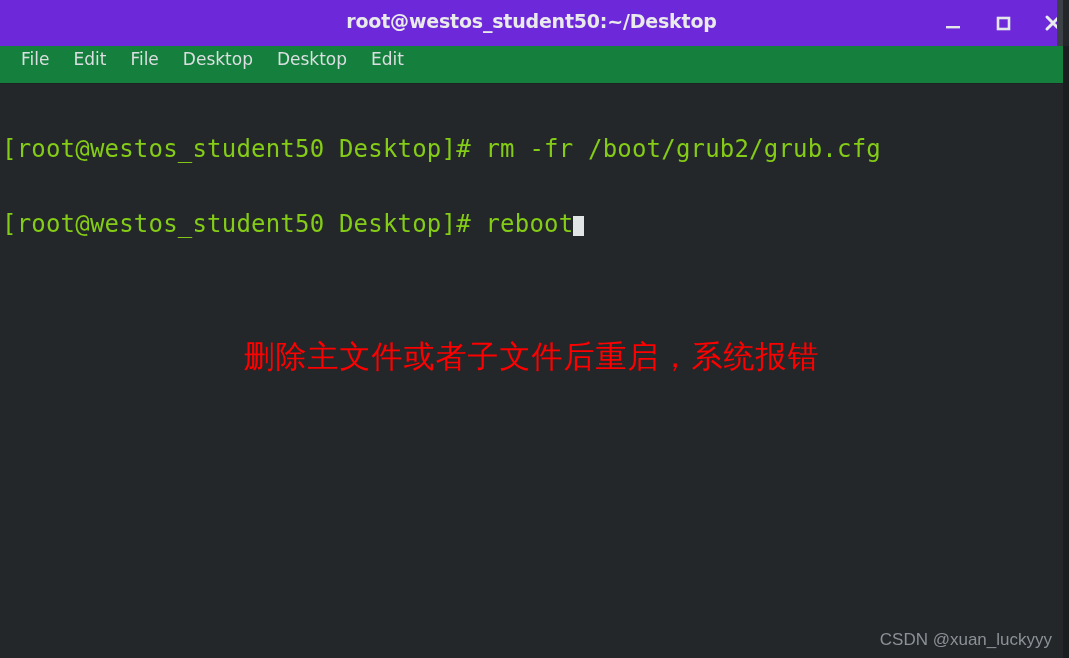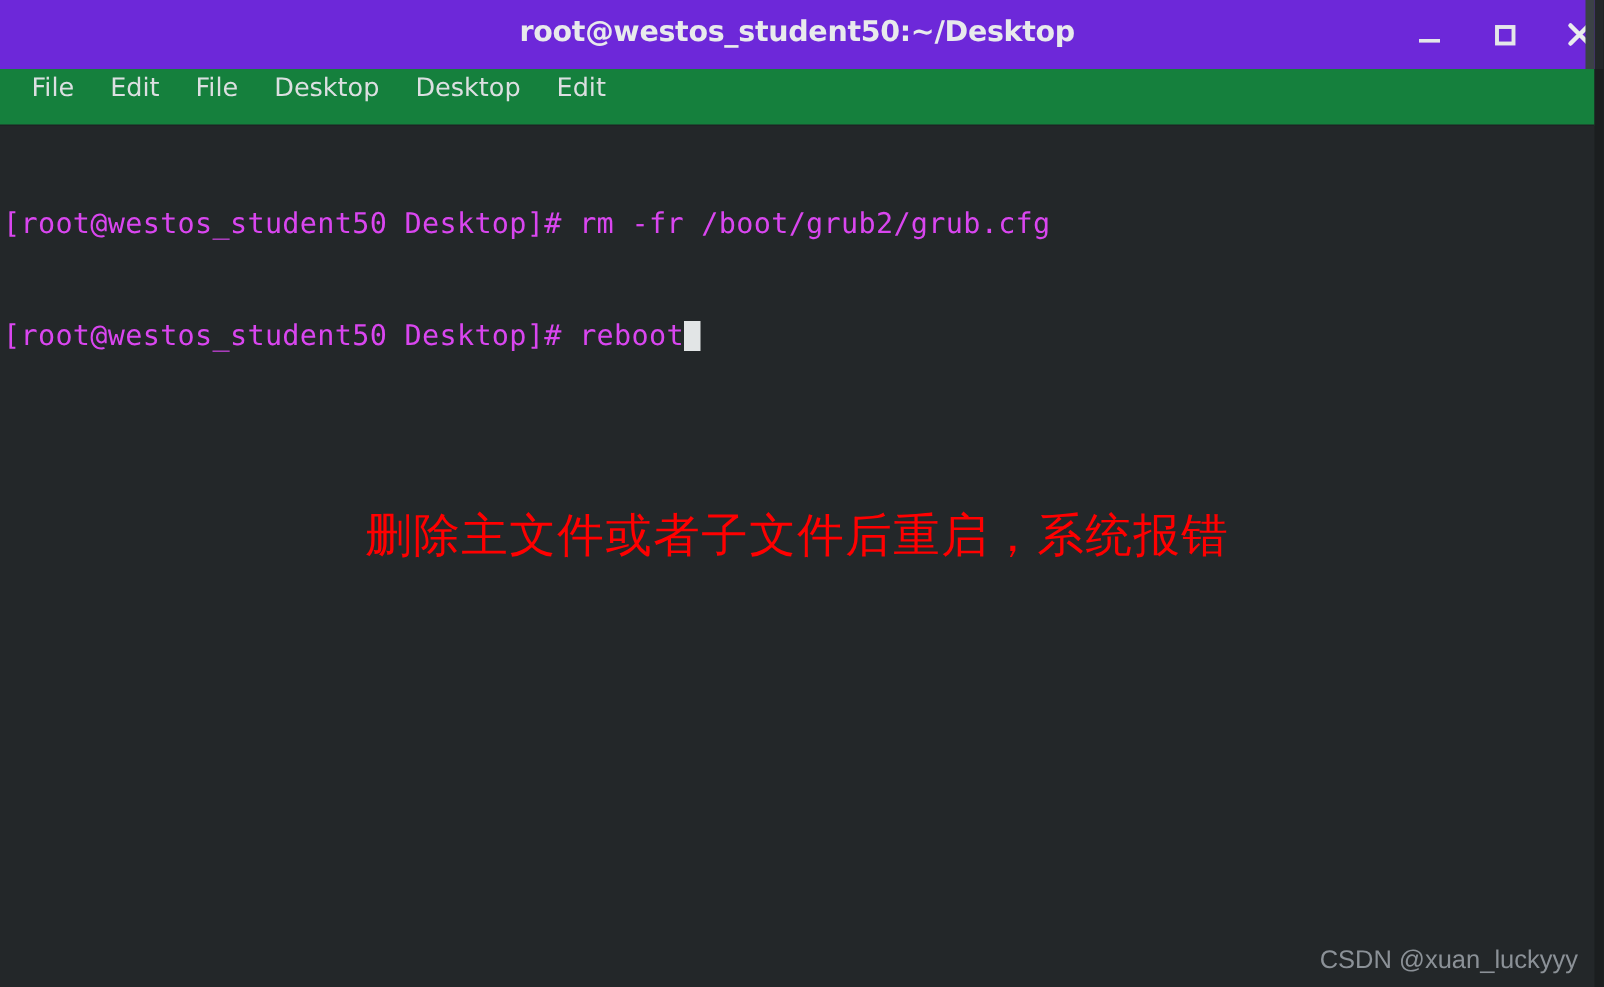--- a/index.html
+++ b/index.html
@@ -108,23 +108,23 @@
     bottom: 0;
     background: #232729;
     overflow: hidden;
   }
 
   #terminal-lines {
     position: absolute;
     left: 2px;
     top: 3px;
     font-family: "DejaVu Sans Mono", monospace;
-    font-size: 19px;
+    font-size: 24px;
     line-height: 25px;
-    color: #d946ef;
+    color: #84cc16;
     white-space: pre;
     letter-spacing: 0.2px;
   }
   .term-line { display: block; height: 25px; }
   .cursor-block {
     display: inline-block;
     width: 11px;
     height: 20px;
     background: #e2e5e6;
     vertical-align: -4px;

